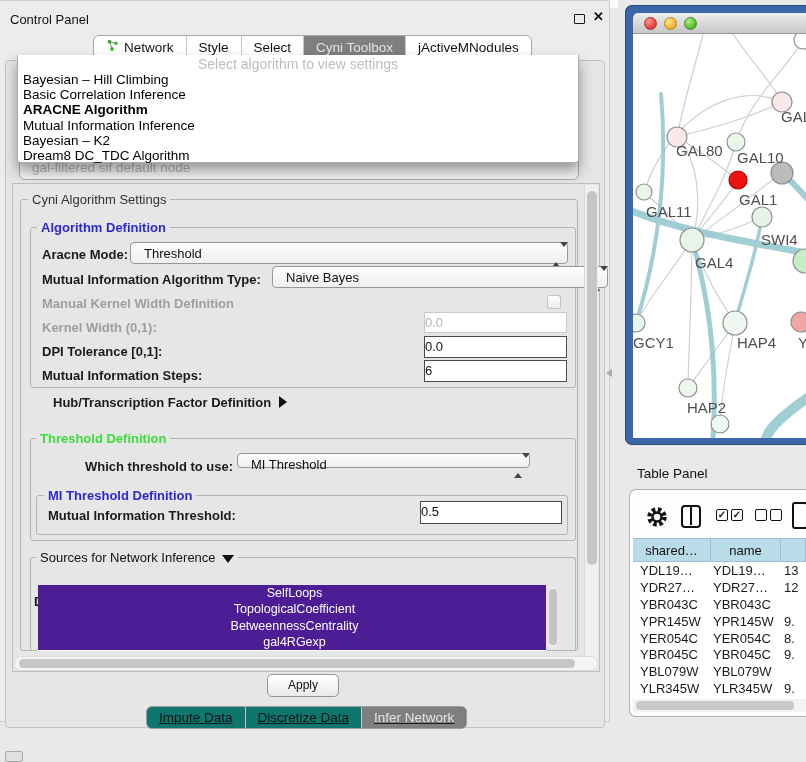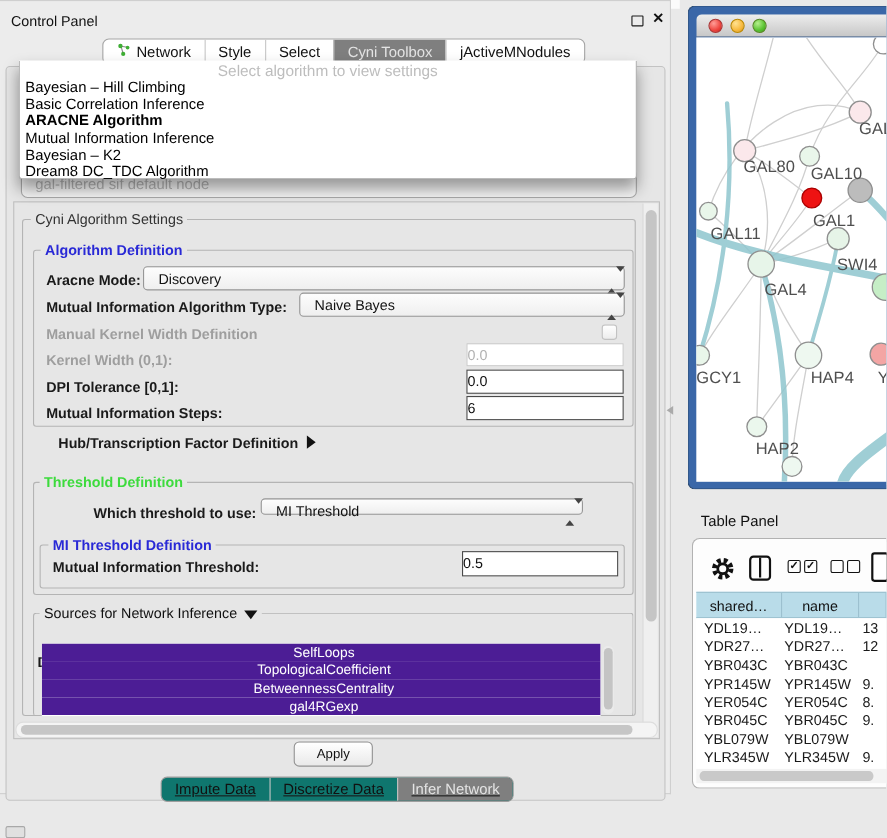--- a/index.html
+++ b/index.html
@@ -167,26 +167,26 @@
 <div class="abs" id="settings-viewport"></div>
 
 <div class="abs groupbox" style="left:20px;top:199px;width:558px;height:452px;"></div>
 <div class="abs grouplabel" style="left:28px;top:192px;color:#333;">Cyni Algorithm Settings</div>
 
 <div class="abs groupbox" style="left:30px;top:227px;width:546px;height:161px;"></div>
 <div class="abs grouplabel" style="left:37px;top:220px;color:#2929d6;font-weight:bold;">Algorithm Definition</div>
 
 <div class="row-label" style="left:42px;top:247px;">Aracne Mode:</div>
 <div class="combo" style="left:130px;top:242px;width:438px;height:22px;">
-  <span class="val">Discovery</span>
+  <span class="val">Threshold</span>
   <span class="spinner"><span class="up"></span><span class="dn"></span></span>
 </div>
 
 <div class="row-label" style="left:42px;top:272px;">Mutual Information Algorithm Type:</div>
-<div class="combo" style="left:272px;top:266px;width:296px;height:22px;">
+<div class="combo" style="left:272px;top:266px;width:336px;height:22px;">
   <span class="val">Naive Bayes</span>
   <span class="spinner"><span class="up"></span><span class="dn"></span></span>
 </div>
 
 <div class="row-label disabled" style="left:42px;top:296px;">Manual Kernel Width Definition</div>
 <div class="abs" id="chk-manual"></div>
 
 <div class="row-label disabled" style="left:42px;top:320px;">Kernel Width (0,1):</div>
 <div class="tfield lite" style="left:424px;top:312px;width:143px;height:21px;">0.0</div>
 

